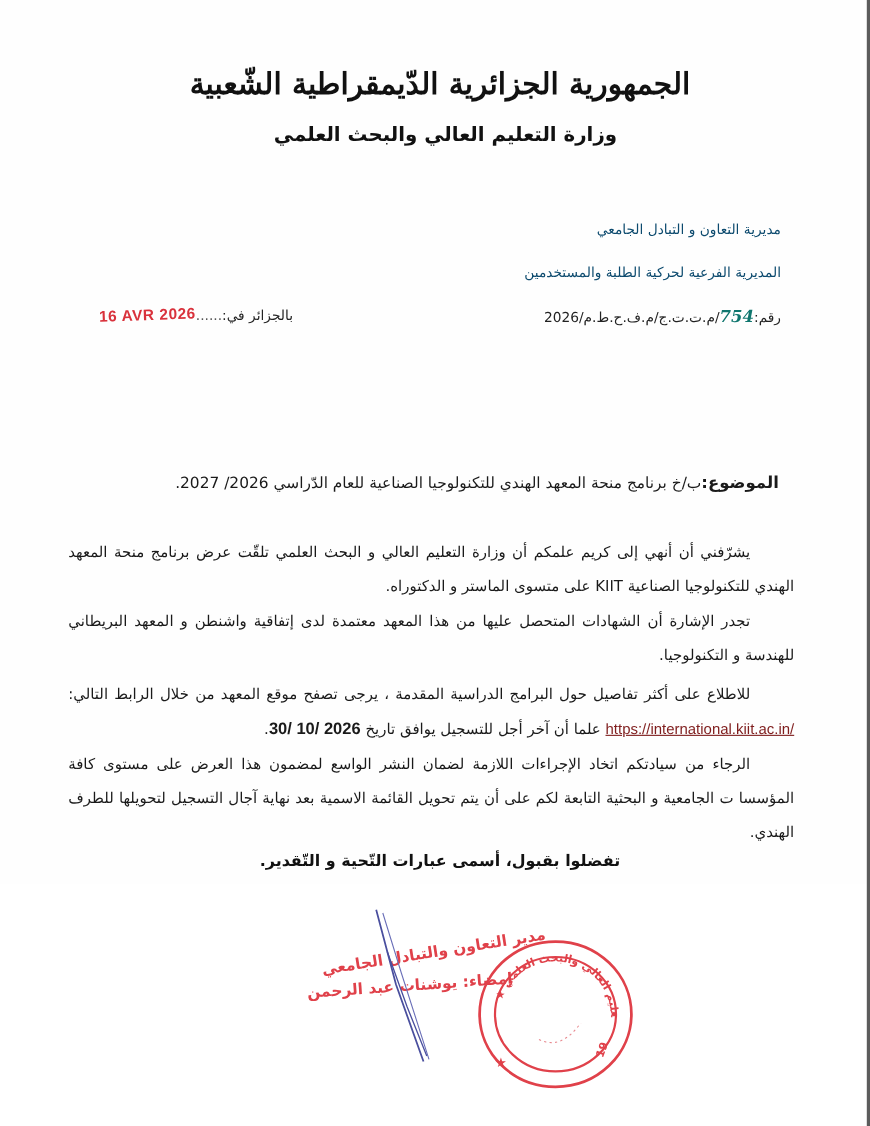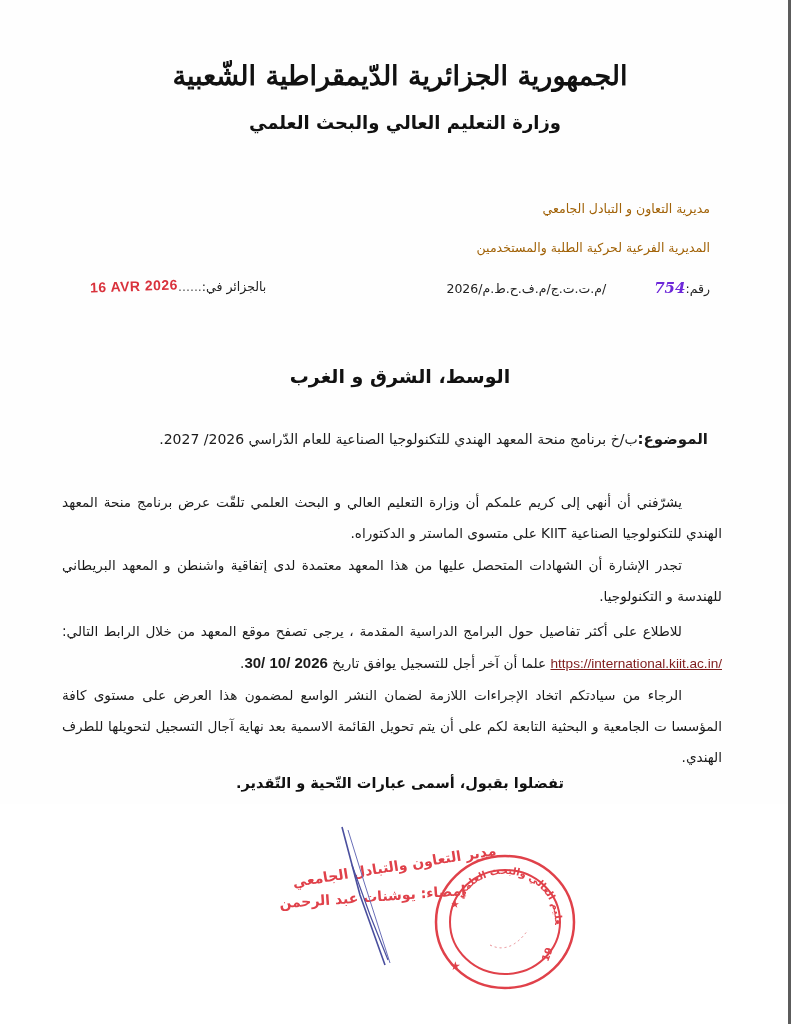--- a/index.html
+++ b/index.html
@@ -44,36 +44,35 @@
     .header-ministry {
       left: 200px; top: 112px; width: 410px;
       text-align: center;
       font-size: 18px;
       font-weight: bold;
       color: #111;
     }
     .dept {
       right: 78px;
       font-size: 12.5px;
-      color: #a16207;
+      color: #0c4a6e;
     }
     .dept-1 { top: 201px; }
     .dept-2 { top: 240px; }
     .ref-line {
       right: 78px; top: 279px;
       font-size: 12.5px;
       color: #222;
     }
     .ref-num {
-      color: #6d28d9;
+      color: #0f766e;
       font-family: "DejaVu Serif", serif;
       font-style: italic;
       font-size: 15px;
       font-weight: bold;
-      margin-left: 48px;
     }
     .place-date {
       left: 90px; top: 278px;
       font-size: 12.5px;
       color: #222;
     }
     .date-stamp {
       color: #d9323c;
       font-family: "Liberation Sans", sans-serif;
       font-weight: bold;
@@ -178,21 +177,20 @@
   <div class="abs rtl dept dept-2">المديرية الفرعية لحركية الطلبة والمستخدمين</div>
 
   <div class="abs rtl ref-line">
     <span>رقم:</span><span class="ref-num">754</span><span>/م.ت.ت.ج/م.ف.ح.ط.م/2026</span>
   </div>
 
   <div class="abs place-date">
     <span class="date-stamp">16 AVR 2026</span><span class="date-dots">......</span><span class="rtl">بالجزائر في:</span>
   </div>
 
-  <div class="abs rtl addressee addressee-2">الوسط، الشرق و الغرب</div>
 
   <div class="abs rtl subject">
     <span class="subject-label">الموضوع:</span><span>ب/خ برنامج  منحة المعهد الهندي للتكنولوجيا الصناعية للعام الدّراسي 2026/ 2027.</span>
   </div>
 
   <div class="para p1"><span class="indent"></span><span>يشرّفني أن أنهي إلى كريم علمكم أن وزارة التعليم العالي و البحث العلمي تلقّت عرض برنامج منحة المعهد الهندي للتكنولوجيا الصناعية KIIT على متسوى الماستر و الدكتوراه.</span></div>
 
   <div class="para p2"><span class="indent"></span><span>تجدر الإشارة أن الشهادات المتحصل عليها من هذا المعهد معتمدة لدى إتفاقية واشنطن و المعهد البريطاني للهندسة و التكنولوجيا.</span></div>
 
   <div class="para p3"><span class="indent"></span><span>للاطلاع على أكثر تفاصيل حول البرامج الدراسية المقدمة  ، يرجى تصفح موقع المعهد من خلال الرابط التالي: </span><span class="link">https://international.kiit.ac.in/</span><span> علما أن آخر أجل للتسجيل يوافق تاريخ </span><span class="bold-date">30/ 10/ 2026</span><span>.</span></div>

